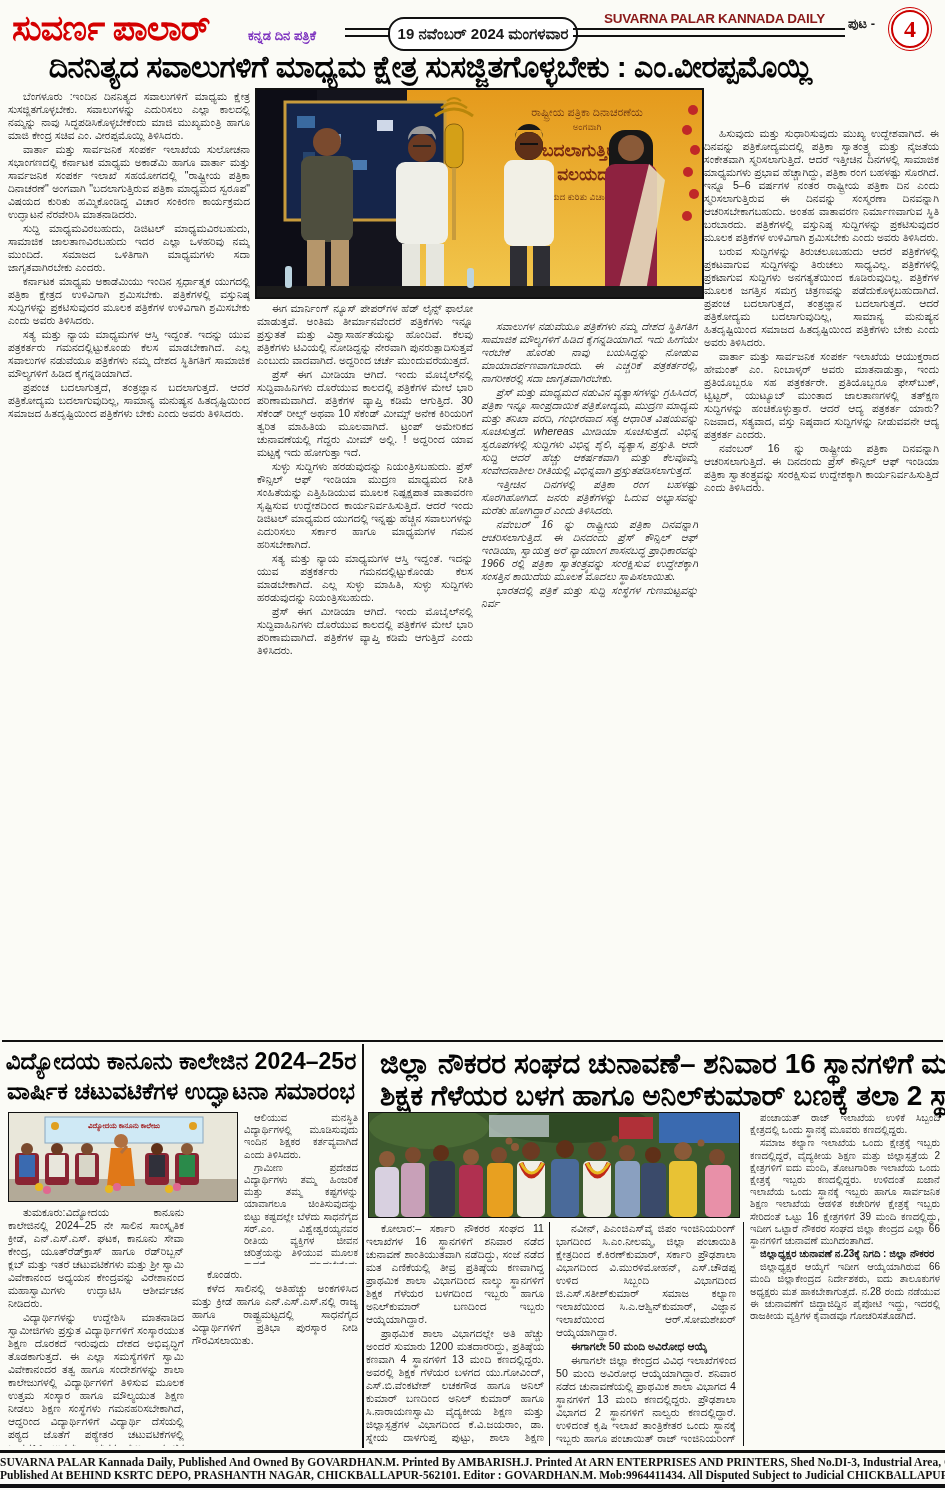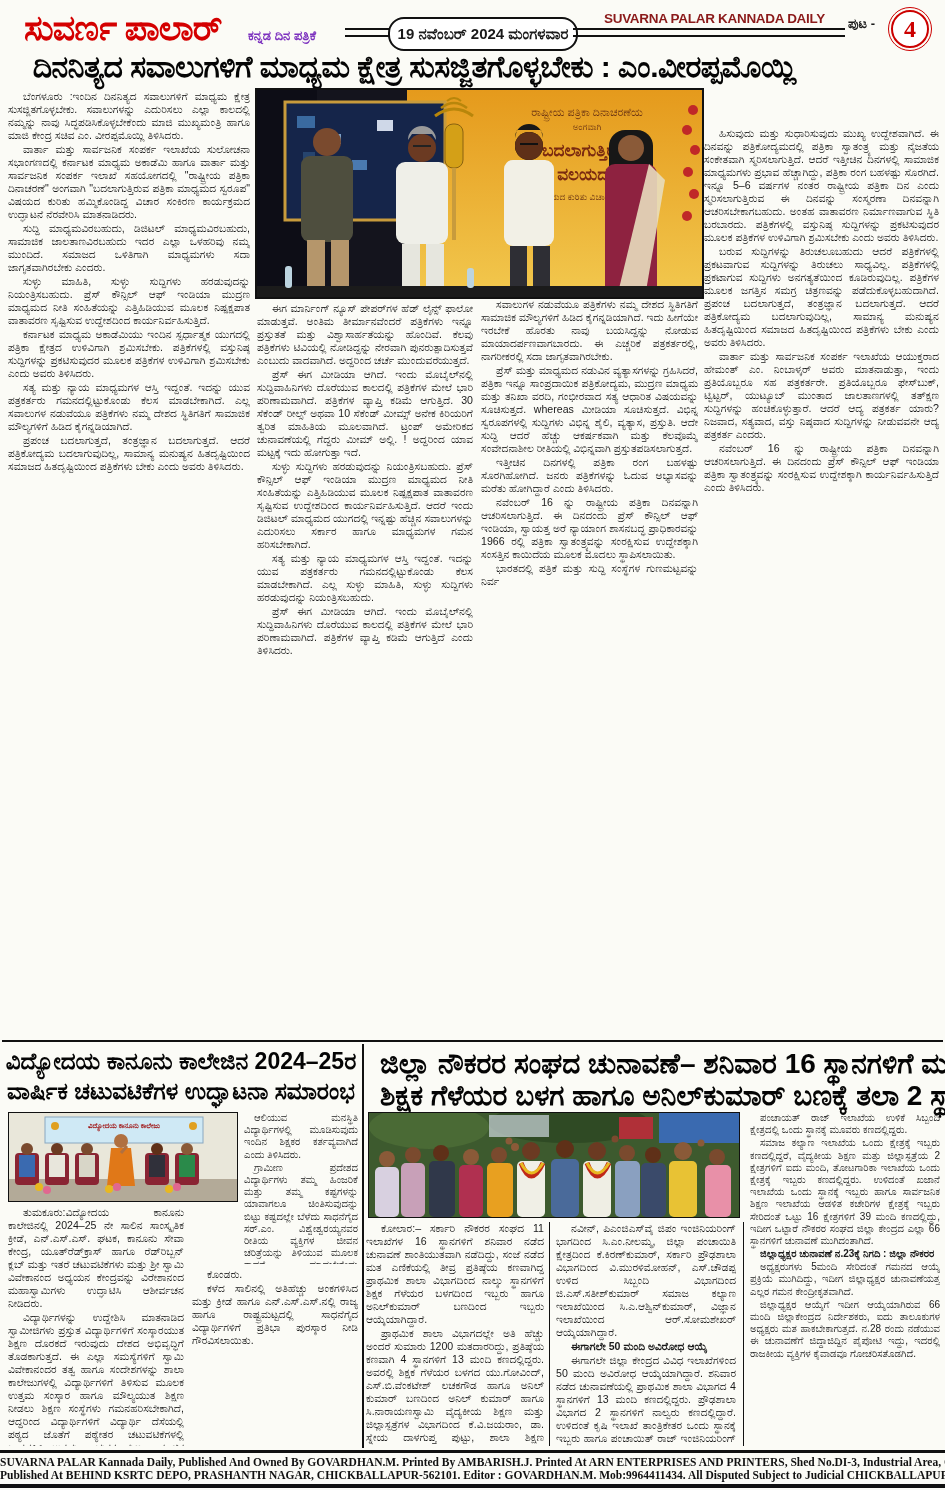--- a/index.html
+++ b/index.html
@@ -1,34 +1,34 @@
 <!DOCTYPE html>
 <html><head>
 <meta charset="utf-8">
 <style>
   html,body{margin:0;padding:0;}
   body{width:945px;height:1490px;position:relative;background:#fbfbf6;
        font-family:"Liberation Sans", sans-serif;color:#1a1a1a;overflow:hidden;}
   .abs{position:absolute;}
   
-  .mast-title{left:24px;top:8px;font-size:35px;font-weight:800;color:#d40000;
+  .mast-title{left:12px;top:8px;font-size:35px;font-weight:800;color:#d40000;
               letter-spacing:-1px;white-space:nowrap;}
   .mast-sub{left:248px;top:28px;font-size:13px;font-weight:700;color:#7b2fbe;white-space:nowrap;}
   .dline{height:5px;border-top:2px solid #111;border-bottom:2px solid #111;}
   .date-pill{left:388px;top:17px;width:186px;height:30px;border:2.5px solid #111;
              border-radius:16px;background:#fff;display:flex;align-items:center;justify-content:center;
              font-size:15px;font-weight:700;white-space:nowrap;}
   .mast-eng{left:604px;top:11px;font-size:13.5px;font-weight:800;color:#8b1a1a;
             letter-spacing:-0.3px;white-space:nowrap;}
   .puta{left:848px;top:16px;font-size:13px;font-weight:700;}
   .pagenum{left:891px;top:10px;width:34px;height:34px;border:2px solid #c00;border-radius:50%;
            outline:1.5px solid #c00;outline-offset:2px;display:flex;align-items:center;justify-content:center;
            font-family:"Liberation Serif", serif;font-size:24px;font-weight:800;color:#c00;background:#fff;}
   
-  .headline{left:0;top:50px;width:805px;text-align:center;font-size:30px;font-weight:800;
+  .headline{left:16px;top:50px;width:805px;text-align:center;font-size:30px;font-weight:800;
             color:#050505;letter-spacing:-0.5px;white-space:nowrap;padding-left:12px;}
   
   .col{overflow:hidden;text-align:justify;}
   .para{margin:0 0 1px;text-indent:15px;font-size:10.6px;line-height:1.23;}
   .para.bold{font-weight:700;text-indent:15px;}
   .small .para{font-size:10px;line-height:1.22;text-indent:10px;}
   .photo-frame{border:2px solid #111;background:#0ea5e9;}
   .photo-frame.thin{border-width:1.5px;}
   .rule-h{background:#111;}
   .rule-v{background:#111;}
@@ -138,33 +138,32 @@
     <rect x="0" y="196" width="445" height="11" fill="#1b1b1b"></rect>
     <rect x="28" y="176" width="7" height="22" rx="3" fill="#bcd4e0"></rect>
     <rect x="210" y="178" width="7" height="20" rx="3" fill="#bcd4e0"></rect>
   </svg>
 </div>
 
 <div class="abs col" style="left:8px;top:90px;width:242px;height:946px;">
     <p class="para">ಬೆಂಗಳೂರು :ಇಂದಿನ ದಿನನಿತ್ಯದ ಸವಾಲುಗಳಿಗೆ ಮಾಧ್ಯಮ ಕ್ಷೇತ್ರ ಸುಸಜ್ಜಿತಗೊಳ್ಳಬೇಕು. ಸವಾಲುಗಳನ್ನು ಎದುರಿಸಲು ಎಲ್ಲಾ ಕಾಲದಲ್ಲಿ ನಮ್ಮನ್ನು ನಾವು ಸಿದ್ಧಪಡಿಸಿಕೊಳ್ಳಬೇಕೆಂದು ಮಾಜಿ ಮುಖ್ಯಮಂತ್ರಿ ಹಾಗೂ ಮಾಜಿ ಕೇಂದ್ರ ಸಚಿವ ಎಂ. ವೀರಪ್ಪಮೊಯ್ಲಿ ತಿಳಿಸಿದರು.</p>
     <p class="para">ವಾರ್ತಾ ಮತ್ತು ಸಾರ್ವಜನಿಕ ಸಂಪರ್ಕ ಇಲಾಖೆಯ ಸುಲೋಚನಾ ಸಭಾಂಗಣದಲ್ಲಿ ಕರ್ನಾಟಕ ಮಾಧ್ಯಮ ಅಕಾಡೆಮಿ ಹಾಗೂ ವಾರ್ತಾ ಮತ್ತು ಸಾರ್ವಜನಿಕ ಸಂಪರ್ಕ ಇಲಾಖೆ ಸಹಯೋಗದಲ್ಲಿ "ರಾಷ್ಟ್ರೀಯ ಪತ್ರಿಕಾ ದಿನಾಚರಣೆ" ಅಂಗವಾಗಿ "ಬದಲಾಗುತ್ತಿರುವ ಪತ್ರಿಕಾ ಮಾಧ್ಯಮದ ಸ್ವರೂಪ" ವಿಷಯದ ಕುರಿತು ಹಮ್ಮಿಕೊಂಡಿದ್ದ ವಿಚಾರ ಸಂಕಿರಣ ಕಾರ್ಯಕ್ರಮದ ಉದ್ಘಾಟನೆ ನೆರವೇರಿಸಿ ಮಾತನಾಡಿದರು.</p>
     <p class="para">ಸುದ್ದಿ ಮಾಧ್ಯಮವಿರಬಹುದು, ಡಿಜಿಟಲ್ ಮಾಧ್ಯಮವಿರಬಹುದು, ಸಾಮಾಜಿಕ ಜಾಲತಾಣವಿರಬಹುದು ಇದರ ಎಲ್ಲಾ ಒಳಹರಿವು ನಮ್ಮ ಮುಂದಿದೆ. ಸಮಾಜದ ಒಳಿತಿಗಾಗಿ ಮಾಧ್ಯಮಗಳು ಸದಾ ಜಾಗೃತವಾಗಿರಬೇಕು ಎಂದರು.</p>
-    <p class="para">ಸುಳ್ಳು ಮಾಹಿತಿ, ಸುಳ್ಳು ಸುದ್ದಿಗಳು ಹರಡುವುದನ್ನು ನಿಯಂತ್ರಿಸಬಹುದು. ಪ್ರೆಸ್ ಕೌನ್ಸಿಲ್ ಆಫ್ ಇಂಡಿಯಾ ಮುದ್ರಣ ಮಾಧ್ಯಮದ ನೀತಿ ಸಂಹಿತೆಯನ್ನು ಎತ್ತಿಹಿಡಿಯುವ ಮೂಲಕ ನಿಷ್ಪಕ್ಷಪಾತ ವಾತಾವರಣ ಸೃಷ್ಟಿಸುವ ಉದ್ದೇಶದಿಂದ ಕಾರ್ಯನಿರ್ವಹಿಸುತ್ತಿದೆ.</p>
     <p class="para">ಕರ್ನಾಟಕ ಮಾಧ್ಯಮ ಅಕಾಡೆಮಿಯು ಇಂದಿನ ಸ್ಪರ್ಧಾತ್ಮಕ ಯುಗದಲ್ಲಿ ಪತ್ರಿಕಾ ಕ್ಷೇತ್ರದ ಉಳಿವಿಗಾಗಿ ಶ್ರಮಿಸಬೇಕು. ಪತ್ರಿಕೆಗಳಲ್ಲಿ ವಸ್ತುನಿಷ್ಠ ಸುದ್ದಿಗಳನ್ನು ಪ್ರಕಟಿಸುವುದರ ಮೂಲಕ ಪತ್ರಿಕೆಗಳ ಉಳಿವಿಗಾಗಿ ಶ್ರಮಿಸಬೇಕು ಎಂದು ಅವರು ತಿಳಿಸಿದರು.</p>
     <p class="para">ಸತ್ಯ ಮತ್ತು ನ್ಯಾಯ ಮಾಧ್ಯಮಗಳ ಆಸ್ತಿ ಇದ್ದಂತೆ. ಇದನ್ನು ಯುವ ಪತ್ರಕರ್ತರು ಗಮನದಲ್ಲಿಟ್ಟುಕೊಂಡು ಕೆಲಸ ಮಾಡಬೇಕಾಗಿದೆ. ಎಲ್ಲ ಸವಾಲುಗಳ ನಡುವೆಯೂ ಪತ್ರಿಕೆಗಳು ನಮ್ಮ ದೇಶದ ಸ್ಥಿತಿಗತಿಗೆ ಸಾಮಾಜಿಕ ಮೌಲ್ಯಗಳಿಗೆ ಹಿಡಿದ ಕೈಗನ್ನಡಿಯಾಗಿದೆ.</p>
     <p class="para">ಪ್ರಪಂಚ ಬದಲಾಗುತ್ತದೆ, ತಂತ್ರಜ್ಞಾನ ಬದಲಾಗುತ್ತದೆ. ಆದರೆ ಪತ್ರಿಕೋದ್ಯಮ ಬದಲಾಗುವುದಿಲ್ಲ, ಸಾಮಾನ್ಯ ಮನುಷ್ಯನ ಹಿತದೃಷ್ಟಿಯಿಂದ ಸಮಾಜದ ಹಿತದೃಷ್ಟಿಯಿಂದ ಪತ್ರಿಕೆಗಳು ಬೇಕು ಎಂದು ಅವರು ತಿಳಿಸಿದರು.</p>
   </div>
 <div class="abs col" style="left:257px;top:302px;width:216px;height:734px;">
     <p class="para">ಈಗ ಮಾರ್ನಿಂಗ್ ನ್ಯೂಸ್ ಪೇಪರ್‌ಗಳ ಹೆಡ್ ಲೈನ್ಸ್ ಫಾಲೋ ಮಾಡುತ್ತವೆ. ಅಂತಿಮ ತೀರ್ಮಾನವೆಂದರೆ ಪತ್ರಿಕೆಗಳು ಇನ್ನೂ ಪ್ರಸ್ತುತತೆ ಮತ್ತು ವಿಶ್ವಾಸಾರ್ಹತೆಯನ್ನು ಹೊಂದಿವೆ. ಕೆಲವು ಪತ್ರಿಕೆಗಳು ಟಿವಿಯಲ್ಲಿ ನೋಡಿದ್ದನ್ನು ನೇರವಾಗಿ ಪುನರುತ್ಪಾದಿಸುತ್ತವೆ ಎಂಬುದು ವಾದವಾಗಿದೆ. ಅದ್ದರಿಂದ ಚರ್ಚೆ ಮುಂದುವರೆಯುತ್ತದೆ.</p>
     <p class="para">ಪ್ರೆಸ್ ಈಗ ಮೀಡಿಯಾ ಆಗಿದೆ. ಇಂದು ಮೊಬೈಲ್‌ನಲ್ಲಿ ಸುದ್ದಿವಾಹಿನಿಗಳು ದೊರೆಯುವ ಕಾಲದಲ್ಲಿ ಪತ್ರಿಕೆಗಳ ಮೇಲೆ ಭಾರಿ ಪರಿಣಾಮವಾಗಿದೆ. ಪತ್ರಿಕೆಗಳ ವ್ಯಾಪ್ತಿ ಕಡಿಮೆ ಆಗುತ್ತಿದೆ. 30 ಸೆಕೆಂಡ್ ರೀಲ್ಸ್ ಅಥವಾ 10 ಸೆಕೆಂಡ್ ಮೀಮ್ಸ್ ಅನೇಕ ಕಿರಿಯರಿಗೆ ತ್ವರಿತ ಮಾಹಿತಿಯ ಮೂಲವಾಗಿದೆ. ಟ್ರಂಪ್ ಅಮೇರಿಕದ ಚುನಾವಣೆಯಲ್ಲಿ ಗೆದ್ದರು ಮೀಮ್ ಅಲ್ಲಿ. ! ಅದ್ದರಿಂದ ಯಾವ ಮಟ್ಟಕ್ಕೆ ಇದು ಹೋಗುತ್ತಾ ಇದೆ.</p>
     <p class="para">ಸುಳ್ಳು ಸುದ್ದಿಗಳು ಹರಡುವುದನ್ನು ನಿಯಂತ್ರಿಸಬಹುದು. ಪ್ರೆಸ್ ಕೌನ್ಸಿಲ್ ಆಫ್ ಇಂಡಿಯಾ ಮುದ್ರಣ ಮಾಧ್ಯಮದ ನೀತಿ ಸಂಹಿತೆಯನ್ನು ಎತ್ತಿಹಿಡಿಯುವ ಮೂಲಕ ನಿಷ್ಪಕ್ಷಪಾತ ವಾತಾವರಣ ಸೃಷ್ಟಿಸುವ ಉದ್ದೇಶದಿಂದ ಕಾರ್ಯನಿರ್ವಹಿಸುತ್ತಿದೆ. ಆದರೆ ಇಂದು ಡಿಜಿಟಲ್ ಮಾಧ್ಯಮದ ಯುಗದಲ್ಲಿ ಇನ್ನಷ್ಟು ಹೆಚ್ಚಿನ ಸವಾಲುಗಳನ್ನು ಎದುರಿಸಲು ಸರ್ಕಾರ ಹಾಗೂ ಮಾಧ್ಯಮಗಳ ಗಮನ ಹರಿಸಬೇಕಾಗಿದೆ.</p>
     <p class="para">ಸತ್ಯ ಮತ್ತು ನ್ಯಾಯ ಮಾಧ್ಯಮಗಳ ಆಸ್ತಿ ಇದ್ದಂತೆ. ಇದನ್ನು ಯುವ ಪತ್ರಕರ್ತರು ಗಮನದಲ್ಲಿಟ್ಟುಕೊಂಡು ಕೆಲಸ ಮಾಡಬೇಕಾಗಿದೆ. ಎಲ್ಲ ಸುಳ್ಳು ಮಾಹಿತಿ, ಸುಳ್ಳು ಸುದ್ದಿಗಳು ಹರಡುವುದನ್ನು ನಿಯಂತ್ರಿಸಬಹುದು.</p>
     <p class="para">ಪ್ರೆಸ್ ಈಗ ಮೀಡಿಯಾ ಆಗಿದೆ. ಇಂದು ಮೊಬೈಲ್‌ನಲ್ಲಿ ಸುದ್ದಿವಾಹಿನಿಗಳು ದೊರೆಯುವ ಕಾಲದಲ್ಲಿ ಪತ್ರಿಕೆಗಳ ಮೇಲೆ ಭಾರಿ ಪರಿಣಾಮವಾಗಿದೆ. ಪತ್ರಿಕೆಗಳ ವ್ಯಾಪ್ತಿ ಕಡಿಮೆ ಆಗುತ್ತಿದೆ ಎಂದು ತಿಳಿಸಿದರು.</p>
   </div>
-<div class="abs col" style="left:481px;top:298px;width:217px;height:734px;">
+<div class="abs col" style="left:481px;top:320px;width:217px;height:734px;font-style:italic;">
     <p class="para">ಸವಾಲುಗಳ ನಡುವೆಯೂ ಪತ್ರಿಕೆಗಳು ನಮ್ಮ ದೇಶದ ಸ್ಥಿತಿಗತಿಗೆ ಸಾಮಾಜಿಕ ಮೌಲ್ಯಗಳಿಗೆ ಹಿಡಿದ ಕೈಗನ್ನಡಿಯಾಗಿದೆ. ಇದು ಹೀಗೆಯೇ ಇರಬೇಕೆ ಹೊರತು ನಾವು ಬಯಸಿದ್ದನ್ನು ನೋಡುವ ಮಾಯಾದರ್ಪಣವಾಗಬಾರದು. ಈ ಎಚ್ಚರಿಕೆ ಪತ್ರಕರ್ತರಲ್ಲಿ, ನಾಗರೀಕರಲ್ಲಿ ಸದಾ ಜಾಗೃತವಾಗಿರಬೇಕು.</p>
     <p class="para">ಪ್ರೆಸ್ ಮತ್ತು ಮಾಧ್ಯಮದ ನಡುವಿನ ವ್ಯತ್ಯಾಸಗಳನ್ನು ಗ್ರಹಿಸಿದರೆ, ಪತ್ರಿಕಾ ಇನ್ನೂ ಸಾಂಪ್ರದಾಯಿಕ ಪತ್ರಿಕೋದ್ಯಮ, ಮುದ್ರಣ ಮಾಧ್ಯಮ ಮತ್ತು ತನಿಖಾ ವರದಿ, ಗಂಭೀರವಾದ ಸತ್ಯ ಆಧಾರಿತ ವಿಷಯವನ್ನು ಸೂಚಿಸುತ್ತದೆ. whereas ಮೀಡಿಯಾ ಸೂಚಿಸುತ್ತದೆ. ವಿಭಿನ್ನ ಸ್ವರೂಪಗಳಲ್ಲಿ ಸುದ್ದಿಗಳು ವಿಭಿನ್ನ ಶೈಲಿ, ವ್ಯತ್ಯಾಸ, ಪ್ರಸ್ತುತಿ. ಆದೇ ಸುದ್ದಿ ಆದರೆ ಹೆಚ್ಚು ಆಕರ್ಷಕವಾಗಿ ಮತ್ತು ಕೆಲವೊಮ್ಮೆ ಸಂವೇದನಾಶೀಲ ರೀತಿಯಲ್ಲಿ ವಿಭಿನ್ನವಾಗಿ ಪ್ರಸ್ತುತಪಡಿಸಲಾಗುತ್ತದೆ.</p>
     <p class="para">ಇತ್ತೀಚಿನ ದಿನಗಳಲ್ಲಿ ಪತ್ರಿಕಾ ರಂಗ ಬಹಳಷ್ಟು ಸೊರಗಿಹೋಗಿದೆ. ಜನರು ಪತ್ರಿಕೆಗಳನ್ನು ಓದುವ ಅಭ್ಯಾಸವನ್ನು ಮರೆತು ಹೋಗಿದ್ದಾರೆ ಎಂದು ತಿಳಿಸಿದರು.</p>
     <p class="para">ನವೆಂಬರ್ 16 ನ್ನು ರಾಷ್ಟ್ರೀಯ ಪತ್ರಿಕಾ ದಿನವನ್ನಾಗಿ ಆಚರಿಸಲಾಗುತ್ತಿದೆ. ಈ ದಿನದಂದು ಪ್ರೆಸ್ ಕೌನ್ಸಿಲ್ ಆಫ್ ಇಂಡಿಯಾ, ಸ್ವಾಯತ್ತ ಅರೆ ನ್ಯಾಯಾಂಗ ಶಾಸನಬದ್ಧ ಪ್ರಾಧಿಕಾರವನ್ನು 1966 ರಲ್ಲಿ ಪತ್ರಿಕಾ ಸ್ವಾತಂತ್ರ್ಯವನ್ನು ಸಂರಕ್ಷಿಸುವ ಉದ್ದೇಶಕ್ಕಾಗಿ ಸಂಸತ್ತಿನ ಕಾಯಿದೆಯ ಮೂಲಕ ಮೊದಲು ಸ್ಥಾಪಿಸಲಾಯಿತು.</p>
     <p class="para">ಭಾರತದಲ್ಲಿ ಪತ್ರಿಕೆ ಮತ್ತು ಸುದ್ದಿ ಸಂಸ್ಥೆಗಳ ಗುಣಮಟ್ಟವನ್ನು ನಿರ್ವ</p>
   </div>
 <div class="abs col" style="left:704px;top:90px;width:235px;height:946px;margin-top:37px;">
     <p class="para">ಹಿಸುವುದು ಮತ್ತು ಸುಧಾರಿಸುವುದು ಮುಖ್ಯ ಉದ್ದೇಶವಾಗಿದೆ. ಈ ದಿನವನ್ನು ಪತ್ರಿಕೋದ್ಯಮದಲ್ಲಿ ಪತ್ರಿಕಾ ಸ್ವಾತಂತ್ರ್ಯ ಮತ್ತು ನೈಜತೆಯ ಸಂಕೇತವಾಗಿ ಸ್ಮರಿಸಲಾಗುತ್ತಿದೆ. ಆದರೆ ಇತ್ತೀಚಿನ ದಿನಗಳಲ್ಲಿ ಸಾಮಾಜಿಕ ಮಾಧ್ಯಮಗಳು ಪ್ರಭಾವ ಹೆಚ್ಚಾಗಿದ್ದು, ಪತ್ರಿಕಾ ರಂಗ ಬಹಳಷ್ಟು ಸೊರಗಿದೆ. ಇನ್ನೂ 5–6 ವರ್ಷಗಳ ನಂತರ ರಾಷ್ಟ್ರೀಯ ಪತ್ರಿಕಾ ದಿನ ಎಂದು ಸ್ಮರಿಸಲಾಗುತ್ತಿರುವ ಈ ದಿನವನ್ನು ಸಂಸ್ಮರಣಾ ದಿನವನ್ನಾಗಿ ಆಚರಿಸಬೇಕಾಗಬಹುದು. ಅಂತಹ ವಾತಾವರಣ ನಿರ್ಮಾಣವಾಗುವ ಸ್ಥಿತಿ ಬರಬಾರದು. ಪತ್ರಿಕೆಗಳಲ್ಲಿ ವಸ್ತುನಿಷ್ಠ ಸುದ್ದಿಗಳನ್ನು ಪ್ರಕಟಿಸುವುದರ ಮೂಲಕ ಪತ್ರಿಕೆಗಳ ಉಳಿವಿಗಾಗಿ ಶ್ರಮಿಸಬೇಕು ಎಂದು ಅವರು ತಿಳಿಸಿದರು.</p>
     <p class="para">ಬರುವ ಸುದ್ದಿಗಳನ್ನು ತಿರುಚಲೂಬಹುದು ಆದರೆ ಪತ್ರಿಕೆಗಳಲ್ಲಿ ಪ್ರಕಟವಾಗುವ ಸುದ್ದಿಗಳನ್ನು ತಿರುಚಲು ಸಾಧ್ಯವಿಲ್ಲ. ಪತ್ರಿಕೆಗಳಲ್ಲಿ ಪ್ರಕಟಾಗುವ ಸುದ್ದಿಗಳು ಅನಗತ್ಯತೆಯಿಂದ ಕೂಡಿರುವುದಿಲ್ಲ. ಪತ್ರಿಕೆಗಳ ಮೂಲಕ ಜಗತ್ತಿನ ಸಮಗ್ರ ಚಿತ್ರಣವನ್ನು ಪಡೆದುಕೊಳ್ಳಬಹುದಾಗಿದೆ. ಪ್ರಪಂಚ ಬದಲಾಗುತ್ತದೆ, ತಂತ್ರಜ್ಞಾನ ಬದಲಾಗುತ್ತದೆ. ಆದರೆ ಪತ್ರಿಕೋದ್ಯಮ ಬದಲಾಗುವುದಿಲ್ಲ, ಸಾಮಾನ್ಯ ಮನುಷ್ಯನ ಹಿತದೃಷ್ಟಿಯಿಂದ ಸಮಾಜದ ಹಿತದೃಷ್ಟಿಯಿಂದ ಪತ್ರಿಕೆಗಳು ಬೇಕು ಎಂದು ಅವರು ತಿಳಿಸಿದರು.</p>
     <p class="para">ವಾರ್ತಾ ಮತ್ತು ಸಾರ್ವಜನಿಕ ಸಂಪರ್ಕ ಇಲಾಖೆಯ ಆಯುಕ್ತರಾದ ಹೇಮಂತ್ ಎಂ. ನಿಂಬಾಳ್ಕರ್ ಅವರು ಮಾತನಾಡುತ್ತಾ, ಇಂದು ಪ್ರತಿಯೊಬ್ಬರೂ ಸಹ ಪತ್ರಕರ್ತರೇ. ಪ್ರತಿಯೊಬ್ಬರೂ ಫೇಸ್‌ಬುಕ್, ಟ್ವಿಟ್ಟರ್, ಯುಟ್ಯೂಬ್ ಮುಂತಾದ ಜಾಲತಾಣಗಳಲ್ಲಿ ತತ್‌ಕ್ಷಣ ಸುದ್ದಿಗಳನ್ನು ಹಂಚಿಕೊಳ್ಳುತ್ತಾರೆ. ಆದರೆ ಆದ್ಯ ಪತ್ರಕರ್ತ ಯಾರು? ನಿಜವಾದ, ಸತ್ಯವಾದ, ವಸ್ತು ನಿಷ್ಠವಾದ ಸುದ್ದಿಗಳನ್ನು ನೀಡುವವನೇ ಆದ್ಯ ಪತ್ರಕರ್ತ ಎಂದರು.</p>
@@ -299,20 +298,19 @@
   </div>
 <div class="abs col" style="left:556px;top:1222px;width:180px;height:224px;">
     <p class="para">ನವೀನ್, ಪಿಎಂಜಿಎಸ್‌ವೈ ಜಿಪಂ ಇಂಜಿನಿಯರಿಂಗ್ ಭಾಗದಿಂದ ಸಿ.ಎಂ.ನೀಲಮ್ಮ, ಜಿಲ್ಲಾ ಪಂಚಾಯಿತಿ ಕ್ಷೇತ್ರದಿಂದ ಕೆ.ಕಿರಣ್‌ಕುಮಾರ್, ಸರ್ಕಾರಿ ಪ್ರೌಢಶಾಲಾ ವಿಭಾಗದಿಂದ ವಿ.ಮುರಳಿಮೋಹನ್, ಎಸ್.ಚೌಡಪ್ಪ ಉಳಿದ ಸಿಬ್ಬಂದಿ ವಿಭಾಗದಿಂದ ಜಿ.ಎಸ್.ಸತೀಶ್‌ಕುಮಾರ್ ಸಮಾಜ ಕಲ್ಯಾಣ ಇಲಾಖೆಯಿಂದ ಸಿ.ಎ.ಆಶ್ವಿನ್‌ಕುಮಾರ್, ವಿಜ್ಞಾನ ಇಲಾಖೆಯಿಂದ ಆರ್.ಸೋಮಶೇಖರ್ ಆಯ್ಕೆಯಾಗಿದ್ದಾರೆ.</p>
     <p class="para bold">ಈಗಾಗಲೇ 50 ಮಂದಿ ಅವಿರೋಧ ಆಯ್ಕೆ</p>
     <p class="para">ಈಗಾಗಲೇ ಜಿಲ್ಲಾ ಕೇಂದ್ರದ ವಿವಿಧ ಇಲಾಖೆಗಳಿಂದ 50 ಮಂದಿ ಅವಿರೋಧ ಆಯ್ಕೆಯಾಗಿದ್ದಾರೆ. ಶನಿವಾರ ನಡೆದ ಚುನಾವಣೆಯಲ್ಲಿ ಪ್ರಾಥಮಿಕ ಶಾಲಾ ವಿಭಾಗದ 4 ಸ್ಥಾನಗಳಿಗೆ 13 ಮಂದಿ ಕಣದಲ್ಲಿದ್ದರು. ಪ್ರೌಢಶಾಲಾ ವಿಭಾಗದ 2 ಸ್ಥಾನಗಳಿಗೆ ನಾಲ್ವರು ಕಣದಲ್ಲಿದ್ದಾರೆ. ಉಳಿದಂತೆ ಕೃಷಿ ಇಲಾಖೆ ತಾಂತ್ರಿಕೇತರ ಒಂದು ಸ್ಥಾನಕ್ಕೆ ಇಬ್ಬರು ಹಾಗೂ ಪಂಚಾಯಿತ್ ರಾಜ್ ಇಂಜಿನಿಯರಿಂಗ್ ವಿಭಾಗದ ಒಂದು ಹುದ್ದೆಗೆ ಇಬ್ಬರು ಕಣದಲ್ಲಿದ್ದರು. ಜಿಲ್ಲಾ ಪಂಚಾಯಿತಿ ಕಚೇರಿಯ ಒಂದು ಕ್ಷೇತ್ರದಲ್ಲಿ ಇಬ್ಬರು ಹಾಗೂ ಗ್ರಾಮೀಣಾಭಿವೃದ್ಧಿ</p>
   </div>
 <div class="abs col small" style="left:750px;top:1112px;width:190px;height:334px;">
     <p class="para">ಪಂಚಾಯತ್ ರಾಜ್ ಇಲಾಖೆಯ ಉಳಿಕೆ ಸಿಬ್ಬಂದಿ ಕ್ಷೇತ್ರದಲ್ಲಿ ಒಂದು ಸ್ಥಾನಕ್ಕೆ ಮೂವರು ಕಣದಲ್ಲಿದ್ದರು.</p>
     <p class="para">ಸಮಾಜ ಕಲ್ಯಾಣ ಇಲಾಖೆಯ ಒಂದು ಕ್ಷೇತ್ರಕ್ಕೆ ಇಬ್ಬರು ಕಣದಲ್ಲಿದ್ದರೆ, ವೈದ್ಯಕೀಯ ಶಿಕ್ಷಣ ಮತ್ತು ಜಿಲ್ಲಾಸ್ಪತ್ರೆಯ 2 ಕ್ಷೇತ್ರಗಳಿಗೆ ಐದು ಮಂದಿ, ತೋಟಗಾರಿಕಾ ಇಲಾಖೆಯ ಒಂದು ಕ್ಷೇತ್ರಕ್ಕೆ ಇಬ್ಬರು ಕಣದಲ್ಲಿದ್ದರು. ಉಳಿದಂತೆ ಖಜಾನೆ ಇಲಾಖೆಯ ಒಂದು ಸ್ಥಾನಕ್ಕೆ ಇಬ್ಬರು ಹಾಗೂ ಸಾರ್ವಜನಿಕ ಶಿಕ್ಷಣ ಇಲಾಖೆಯ ಆಡಳಿತ ಕಚೇರಿಗಳ ಕ್ಷೇತ್ರಕ್ಕೆ ಇಬ್ಬರು ಸೇರಿದಂತೆ ಒಟ್ಟು 16 ಕ್ಷೇತ್ರಗಳಿಗೆ 39 ಮಂದಿ ಕಣದಲ್ಲಿದ್ದು, ಇದೀಗ ಒಟ್ಟಾರೆ ನೌಕರರ ಸಂಘದ ಜಿಲ್ಲಾ ಕೇಂದ್ರದ ಎಲ್ಲಾ 66 ಸ್ಥಾನಗಳಿಗೆ ಚುನಾವಣೆ ಮುಗಿದಂತಾಗಿದೆ.</p>
     <p class="para bold">ಜಿಲ್ಲಾಧ್ಯಕ್ಷರ ಚುನಾವಣೆ ನ.23ಕ್ಕೆ ನಿಗದಿ : ಜಿಲ್ಲಾ ನೌಕರರ</p>
-    <p class="para">ಅಧ್ಯಕ್ಷರುಗಳು 5ಮಂದಿ ಸೇರಿದಂತೆ ಗಮನದ ಆಯ್ಕೆ ಪ್ರಕ್ರಿಯೆ ಮುಗಿದಿದ್ದು, ಇದೀಗ ಜಿಲ್ಲಾಧ್ಯಕ್ಷರ ಚುನಾವಣೆಯತ್ತ ಎಲ್ಲರ ಗಮನ ಕೇಂದ್ರೀಕೃತವಾಗಿದೆ.</p>
     <p class="para">ಜಿಲ್ಲಾಧ್ಯಕ್ಷರ ಆಯ್ಕೆಗೆ ಇದೀಗ ಆಯ್ಕೆಯಾಗಿರುವ 66 ಮಂದಿ ಜಿಲ್ಲಾಕೇಂದ್ರದ ನಿರ್ದೇಶಕರು, ಐದು ತಾಲೂಕುಗಳ ಅಧ್ಯಕ್ಷರು ಮತ ಹಾಕಬೇಕಾಗುತ್ತದೆ. ನ.28 ರಂದು ನಡೆಯುವ ಈ ಚುನಾವಣೆಗೆ ಜಿದ್ದಾಜಿದ್ದಿನ ಪೈಪೋಟಿ ಇದ್ದು, ಇದರಲ್ಲಿ ರಾಜಕೀಯ ವ್ಯಕ್ತಿಗಳ ಕೈವಾಡವೂ ಗೋಚರಿಸತೊಡಗಿದೆ.</p>
   </div>
 
 <div class="abs rule-h" style="left:0;top:1450px;width:945px;height:3px;"></div>
 <div class="abs footer-line" style="top:1456px;">SUVARNA PALAR Kannada Daily, Published And Owned By GOVARDHAN.M. Printed By AMBARISH.J. Printed At ARN ENTERPRISES AND PRINTERS, Shed No.DI-3, Industrial Area, Clock Tower, Kolar -563101.</div>
 <div class="abs footer-line" style="top:1469px;">Published At BEHIND KSRTC DEPO, PRASHANTH NAGAR, CHICKBALLAPUR-562101. Editor : GOVARDHAN.M. Mob:9964411434. All Disputed Subject to Judicial CHICKBALLAPUR Only.</div>
 <div class="abs rule-h" style="left:0;top:1484px;width:945px;height:4px;"></div>
 
 </body></html>

